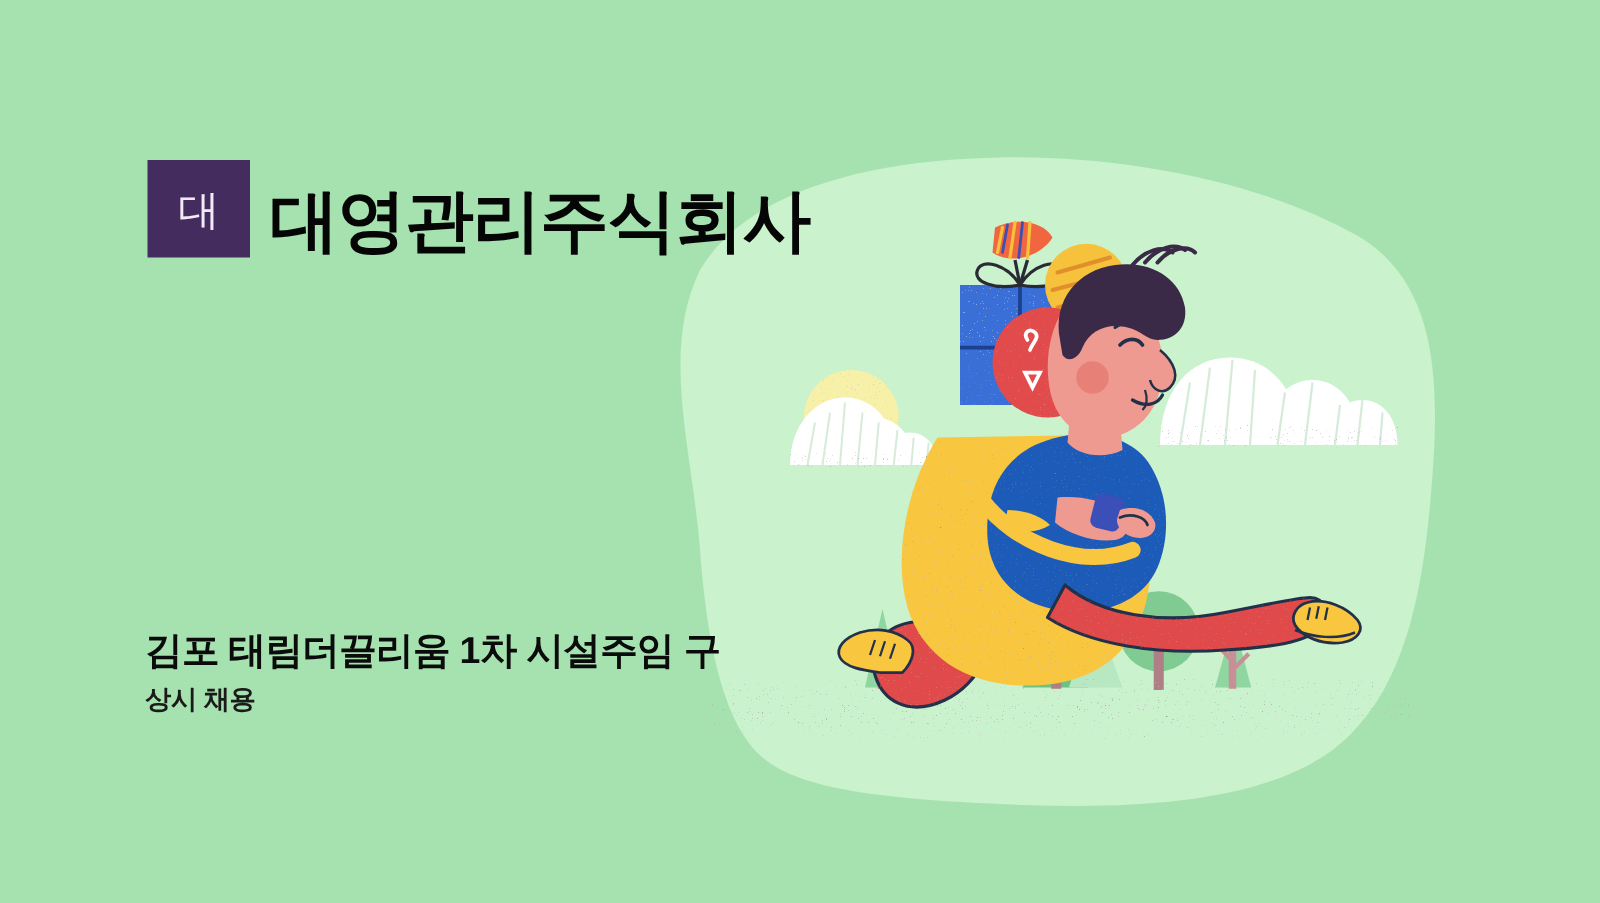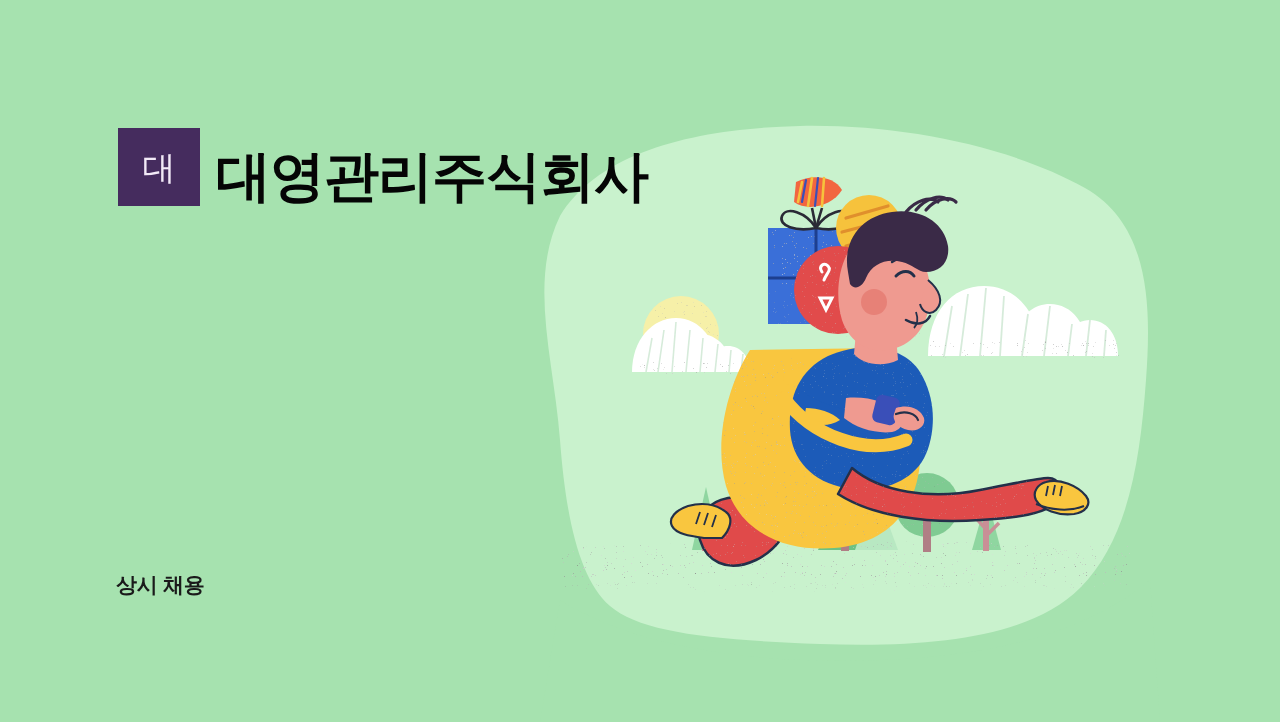--- a/index.html
+++ b/index.html
@@ -87,21 +87,21 @@
     font-weight: bold;
     color: #0b0b0b;
     line-height: 1.2;
     white-space: nowrap;
     letter-spacing: -0.5px;
   }
 
   .job-subtitle {
     position: absolute;
     left: 116px;
-    top: 572px;
+    top: 547px;
     font-size: 21px;
     font-weight: bold;
     color: #1a1a1a;
     line-height: 1.2;
     white-space: nowrap;
     letter-spacing: -0.3px;
   }
 </style>
 </head>
 <body>
@@ -437,17 +437,18 @@
 
   <div id="text-layer">
 
     <div class="company-row">
       <div class="logo-badge">
         <span class="logo-badge-text">대</span>
       </div>
       <div class="company-name">대영관리주식회사</div>
     </div>
 
+    <div class="job-title">김포 태림더끌리움 1차  시설주임 구</div>
 
     <div class="job-subtitle">상시 채용</div>
   </div>
 
 </div>
 
 </body></html>

